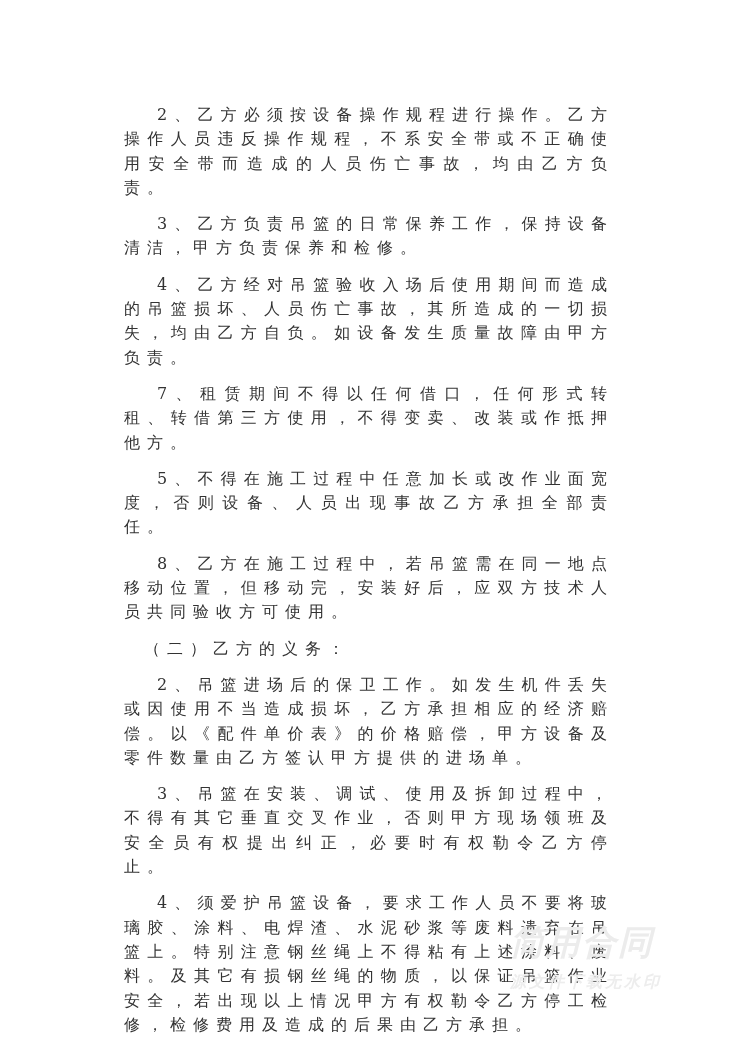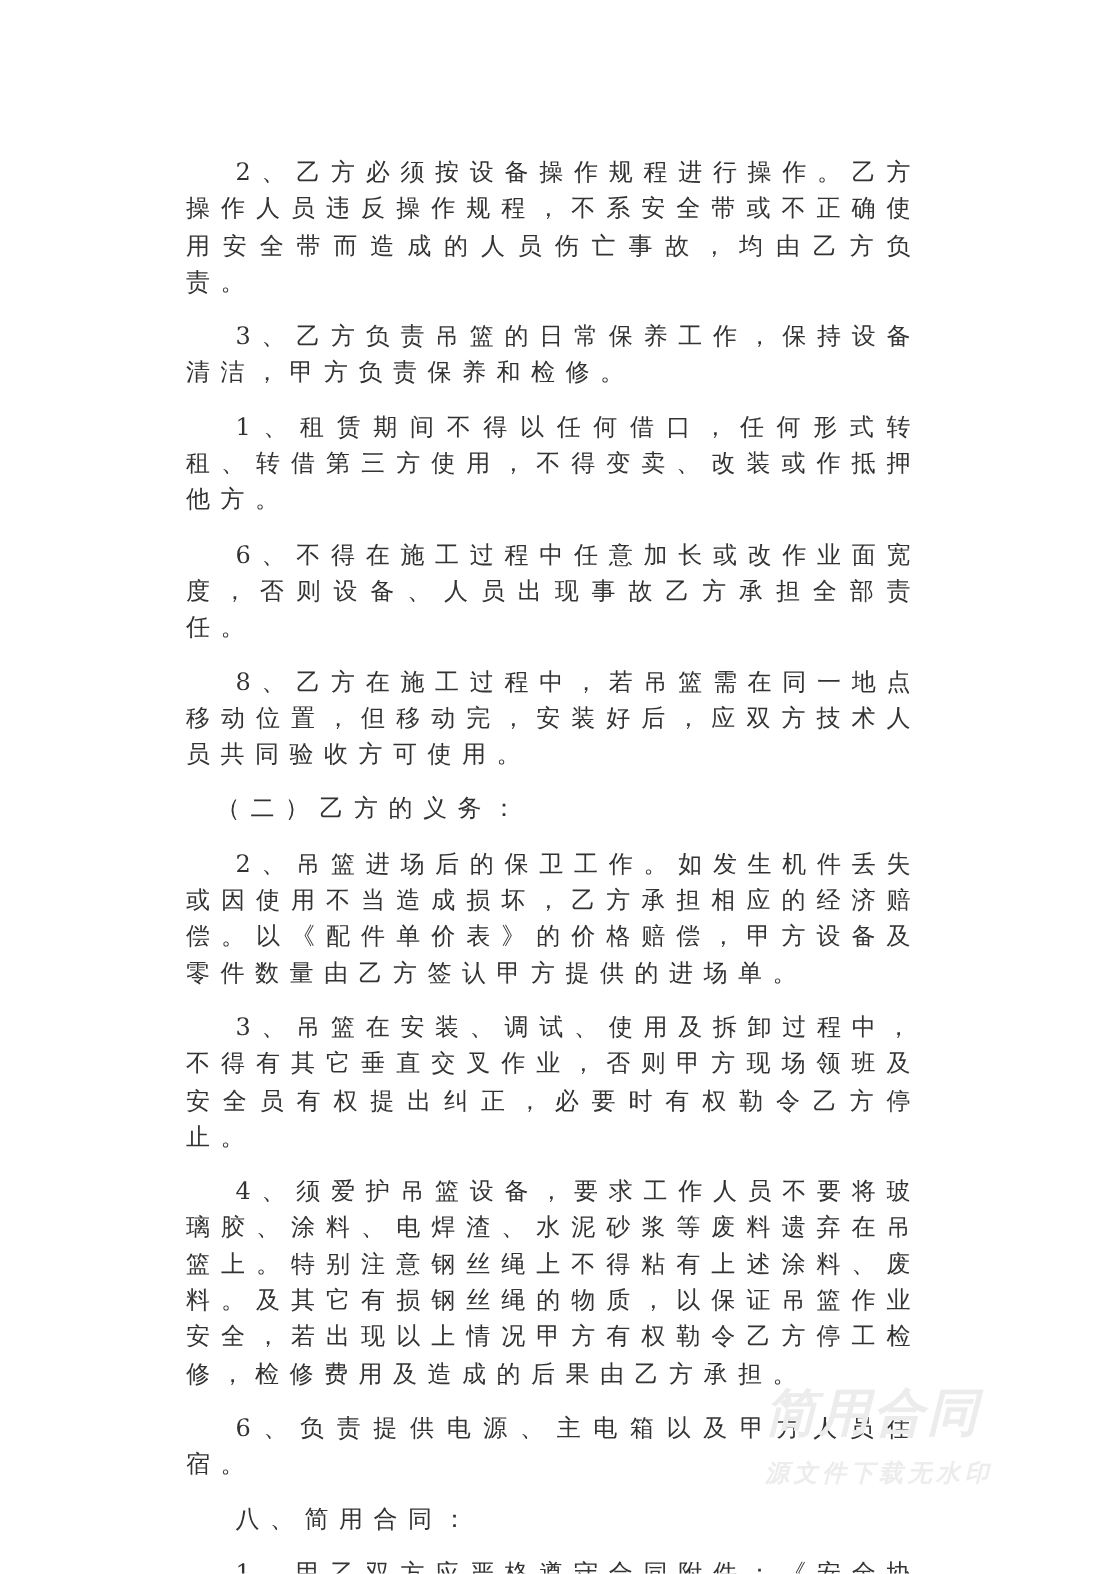--- a/index.html
+++ b/index.html
@@ -60,22 +60,23 @@
       margin-top: 10px;
       line-height: 20px;
     }
   </style>
 </head>
 <body>
 
 <div class="page">
   <p class="para">2、乙方必须按设备操作规程进行操作。乙方操作人员违反操作规程，不系安全带或不正确使用安全带而造成的人员伤亡事故，均由乙方负责。</p>
   <p class="para">3、乙方负责吊篮的日常保养工作，保持设备清洁，甲方负责保养和检修。</p>
-  <p class="para">1、租赁期间不得以任何借口，任何形式转租、转借第三方使用，不得变卖、改装或作抵押他方。</p>
-  <p class="para">6、不得在施工过程中任意加长或改作业面宽度，否则设备、人员出现事故乙方承担全部责任。</p>
+  <p class="para">4、乙方经对吊篮验收入场后使用期间而造成的吊篮损坏、人员伤亡事故，其所造成的一切损失，均由乙方自负。如设备发生质量故障由甲方负责。</p>
+  <p class="para">7、租赁期间不得以任何借口，任何形式转租、转借第三方使用，不得变卖、改装或作抵押他方。</p>
+  <p class="para">5、不得在施工过程中任意加长或改作业面宽度，否则设备、人员出现事故乙方承担全部责任。</p>
   <p class="para">8、乙方在施工过程中，若吊篮需在同一地点移动位置，但移动完，安装好后，应双方技术人员共同验收方可使用。</p>
   <p class="para heading-paren">（二）乙方的义务：</p>
   <p class="para">2、吊篮进场后的保卫工作。如发生机件丢失或因使用不当造成损坏，乙方承担相应的经济赔偿。以《配件单价表》的价格赔偿，甲方设备及零件数量由乙方签认甲方提供的进场单。</p>
   <p class="para">3、吊篮在安装、调试、使用及拆卸过程中，不得有其它垂直交叉作业，否则甲方现场领班及安全员有权提出纠正，必要时有权勒令乙方停止。</p>
   <p class="para">4、须爱护吊篮设备，要求工作人员不要将玻璃胶、涂料、电焊渣、水泥砂浆等废料遗弃在吊篮上。特别注意钢丝绳上不得粘有上述涂料、废料。及其它有损钢丝绳的物质，以保证吊篮作业安全，若出现以上情况甲方有权勒令乙方停工检修，检修费用及造成的后果由乙方承担。</p>
   <p class="para">6、负责提供电源、主电箱以及甲方人员住宿。</p>
   <p class="para heading">八、简用合同：</p>
   <p class="para">1、甲乙双方应严格遵守合同附件：《安全协议》《电动吊篮安全操作规程》，必须按操作规程规定的方式工作。</p>
 
 </div>

